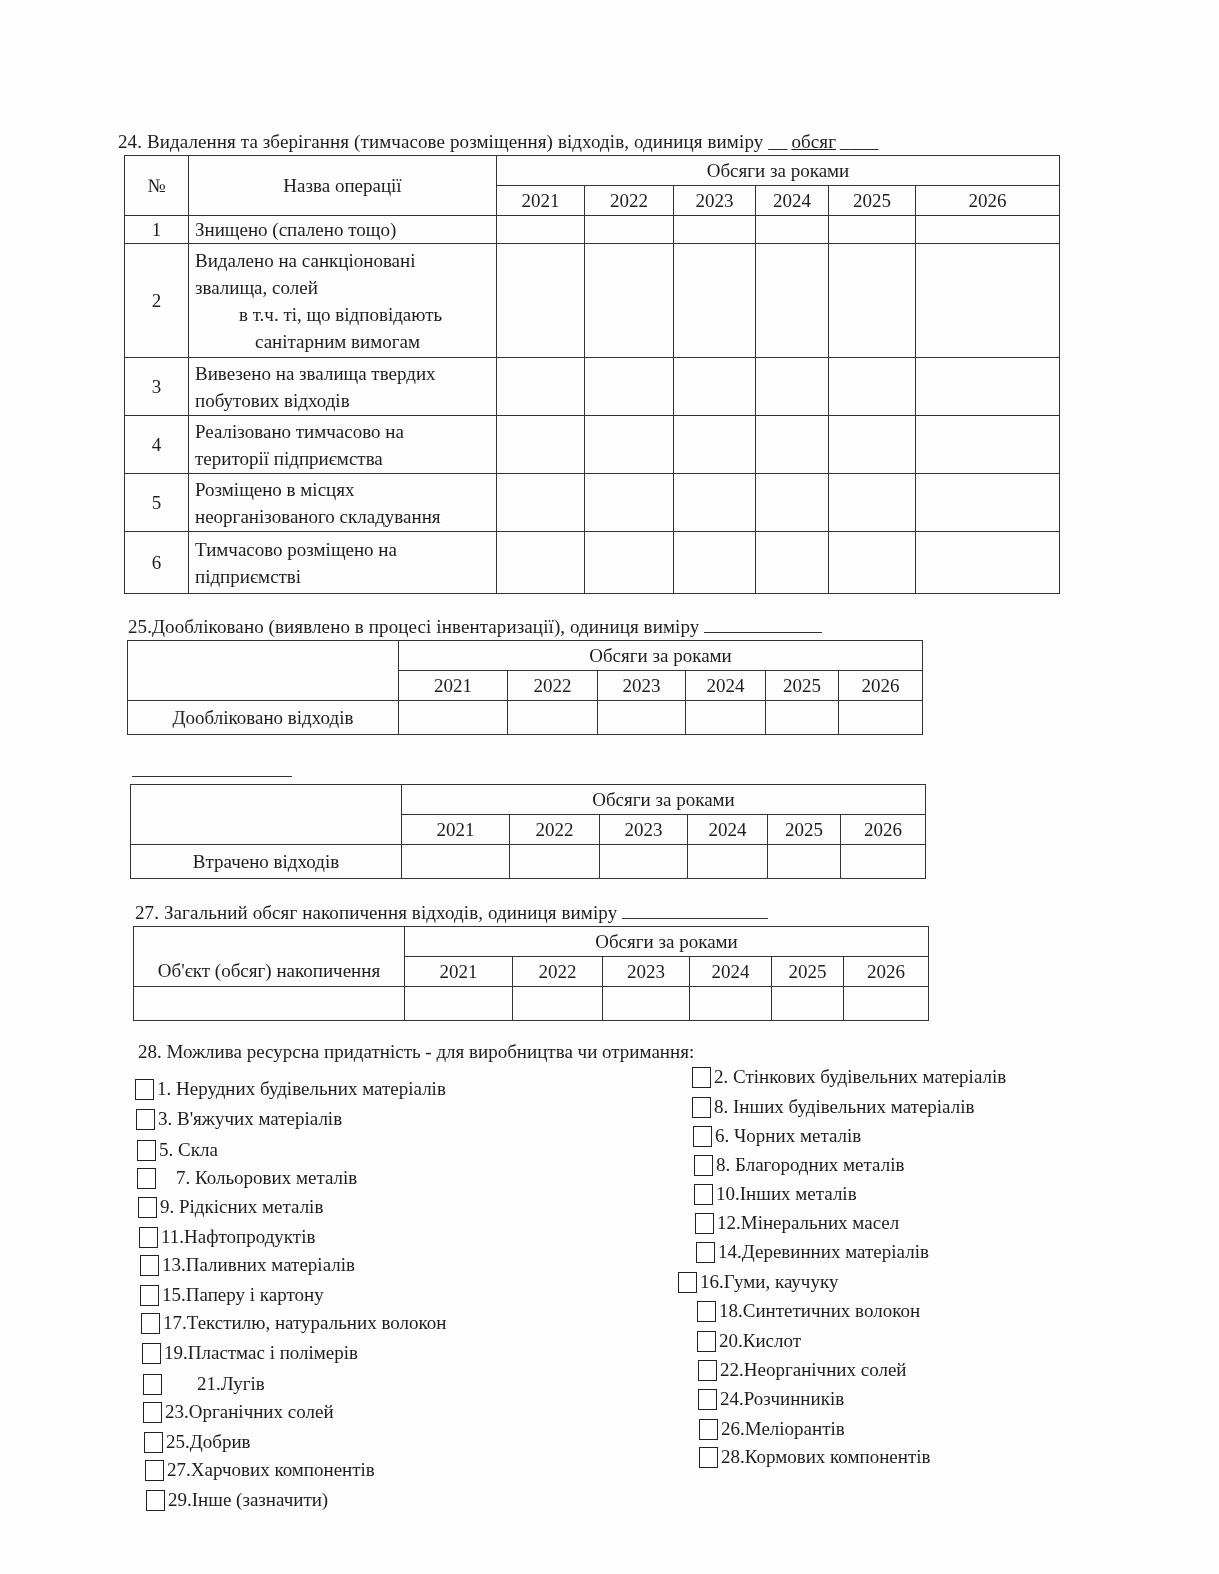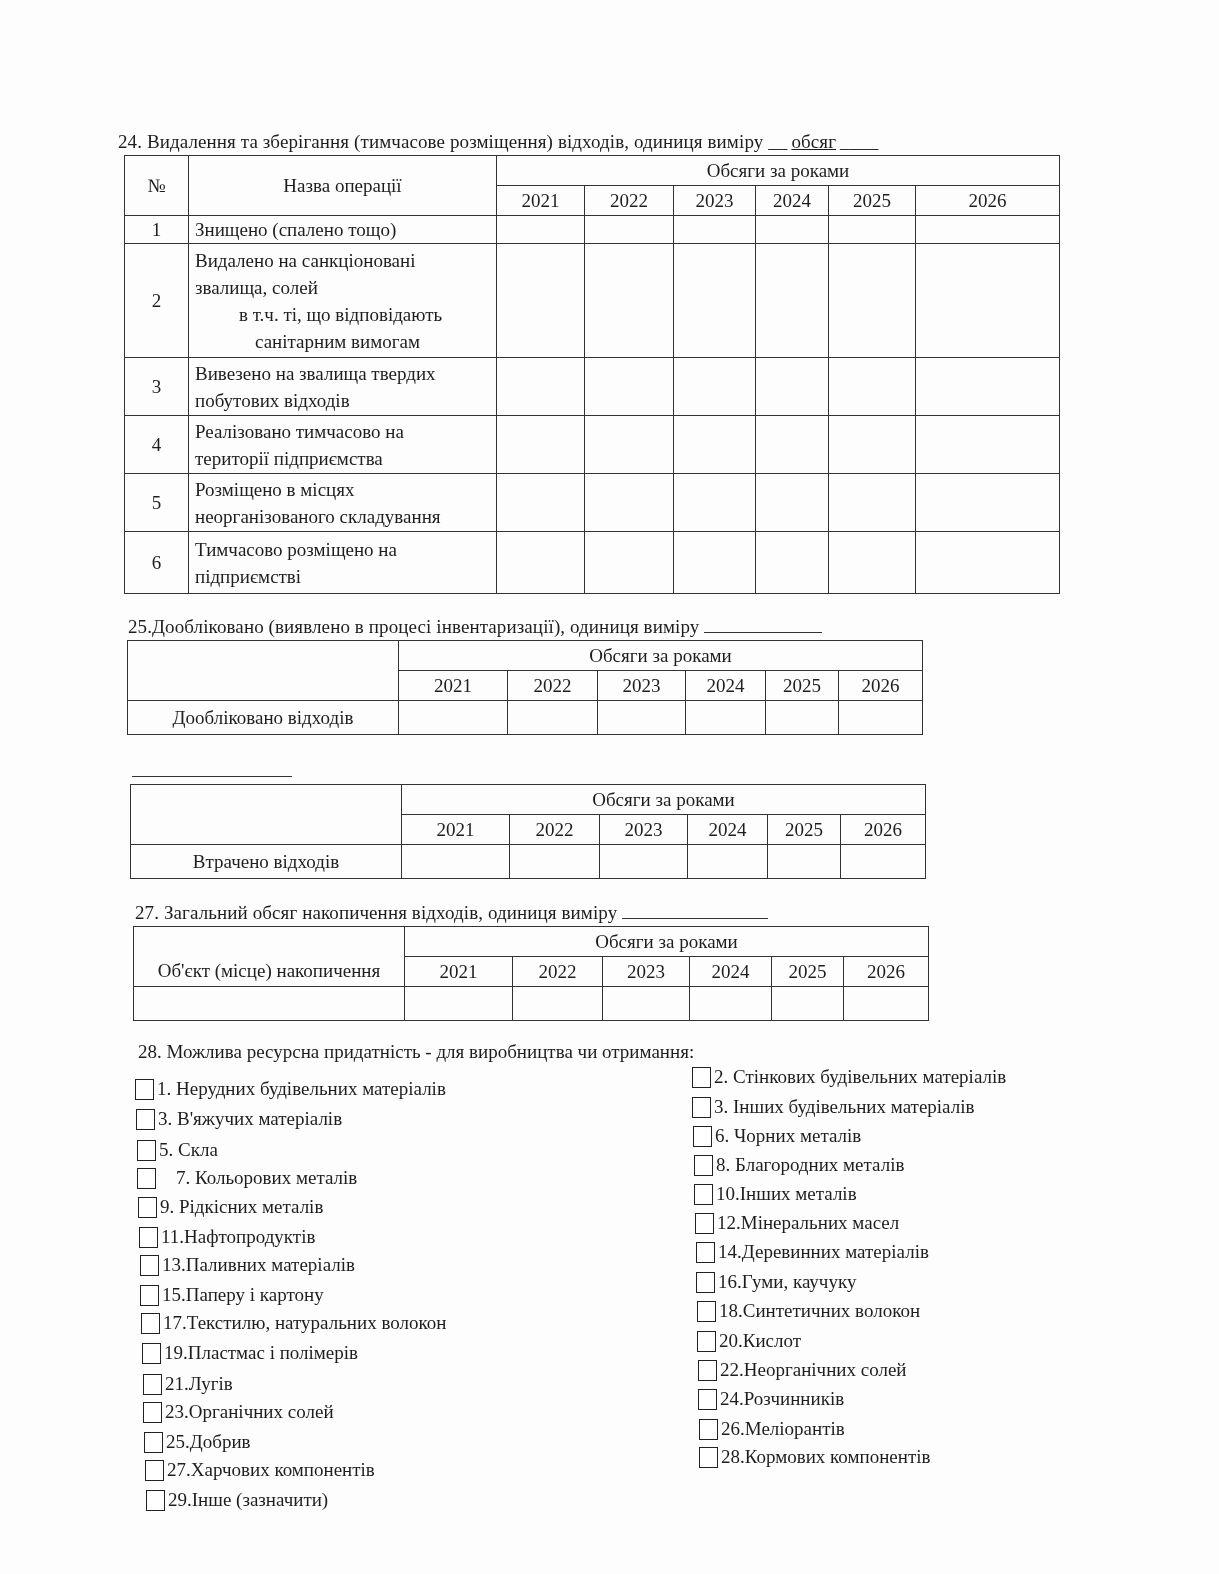--- a/index.html
+++ b/index.html
@@ -237,21 +237,21 @@
       <col style="width:271px">
         <col style="width:108px">
         <col style="width:90px">
         <col style="width:87px">
       <col style="width:82px">
         <col style="width:72px">
         <col style="width:85px">
     </colgroup>
     <tbody>
         <tr style="height:30px">
-      <td rowspan="2" class="c" style="vertical-align:bottom; padding-bottom:4px;">Об'єкт (місце) накопичення</td>
+      <td rowspan="2" class="c" style="vertical-align:bottom; padding-bottom:4px;">Об'єкт (обсяг) накопичення</td>
       <td colspan="6" class="c">Обсяги за роками</td>
     </tr>
     <tr style="height:30px">
       <td class="c">2021</td>
       <td class="c">2022</td>
       <td class="c">2023</td>
       <td class="c">2024</td>
       <td class="c">2025</td>
       <td class="c">2026</td>
     </tr>
@@ -302,21 +302,21 @@
       <span>15.Паперу і картону</span>
     </label>
   <label class="check-item" style="left:141px; top:1312px;">
       <span class="checkbox"></span>
       <span>17.Текстилю, натуральних волокон</span>
     </label>
   <label class="check-item" style="left:142px; top:1342px;">
       <span class="checkbox"></span>
       <span>19.Пластмас і полімерів</span>
     </label>
-  <label class="check-item" style="left:143px; top:1373px;">
+  <label class="check-item" style="left:143px; top:1373px;gap:32px;">
       <span class="checkbox"></span>
       <span>21.Лугів</span>
     </label>
   <label class="check-item" style="left:143px; top:1401px;">
       <span class="checkbox"></span>
       <span>23.Органічних солей</span>
     </label>
   <label class="check-item" style="left:144px; top:1431px;">
       <span class="checkbox"></span>
       <span>25.Добрив</span>
@@ -329,21 +329,21 @@
       <span class="checkbox"></span>
       <span>29.Інше (зазначити)</span>
     </label>
 
   <label class="check-item" style="left:692px; top:1066px;">
       <span class="checkbox"></span>
       <span>2. Стінкових будівельних матеріалів</span>
     </label>
   <label class="check-item" style="left:692px; top:1096px;">
       <span class="checkbox"></span>
-      <span>3. Інших будівельних матеріалів</span>
+      <span>8. Інших будівельних матеріалів</span>
     </label>
   <label class="check-item" style="left:693px; top:1125px;">
       <span class="checkbox"></span>
       <span>6. Чорних металів</span>
     </label>
   <label class="check-item" style="left:694px; top:1154px;">
       <span class="checkbox"></span>
       <span>8. Благородних металів</span>
     </label>
   <label class="check-item" style="left:694px; top:1183px;">
@@ -351,21 +351,21 @@
       <span>10.Інших металів</span>
     </label>
   <label class="check-item" style="left:695px; top:1212px;">
       <span class="checkbox"></span>
       <span>12.Мінеральних масел</span>
     </label>
   <label class="check-item" style="left:696px; top:1241px;">
       <span class="checkbox"></span>
       <span>14.Деревинних матеріалів</span>
     </label>
-  <label class="check-item" style="left:696px; top:1271px;">
+  <label class="check-item" style="left:678px; top:1271px;">
       <span class="checkbox"></span>
       <span>16.Гуми, каучуку</span>
     </label>
   <label class="check-item" style="left:697px; top:1300px;">
       <span class="checkbox"></span>
       <span>18.Синтетичних волокон</span>
     </label>
   <label class="check-item" style="left:697px; top:1330px;">
       <span class="checkbox"></span>
       <span>20.Кислот</span>

